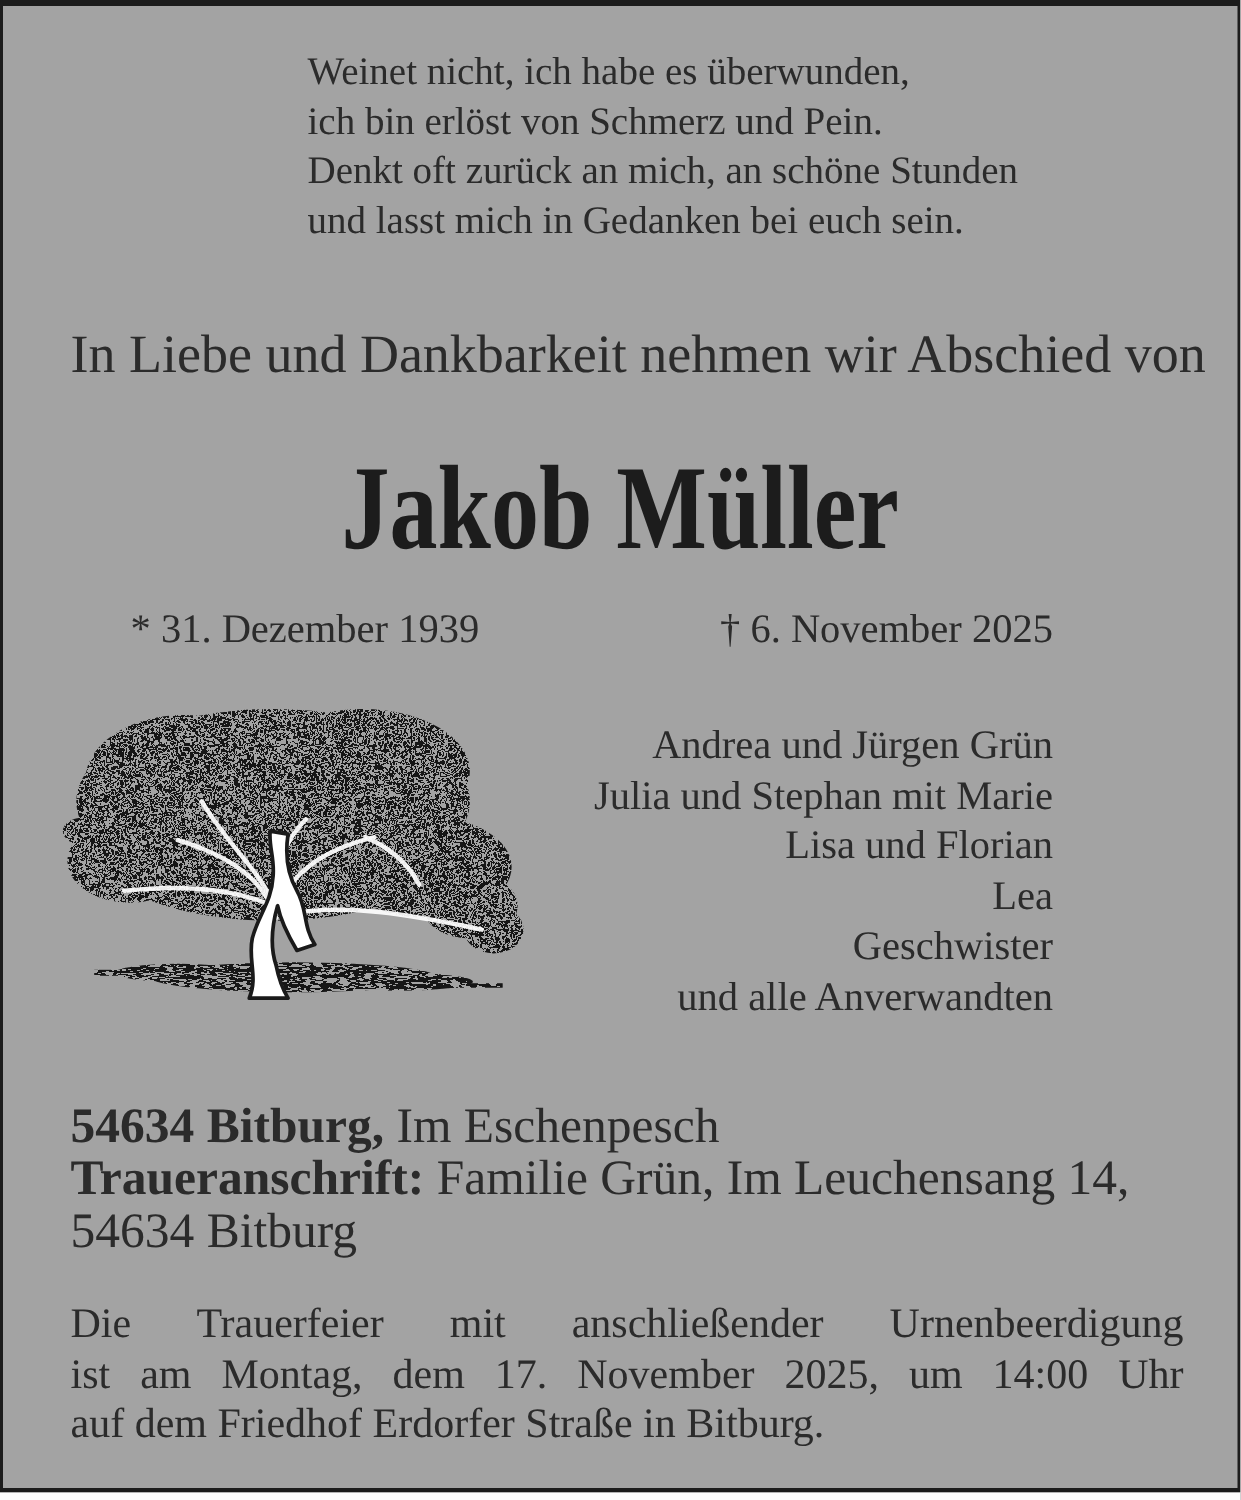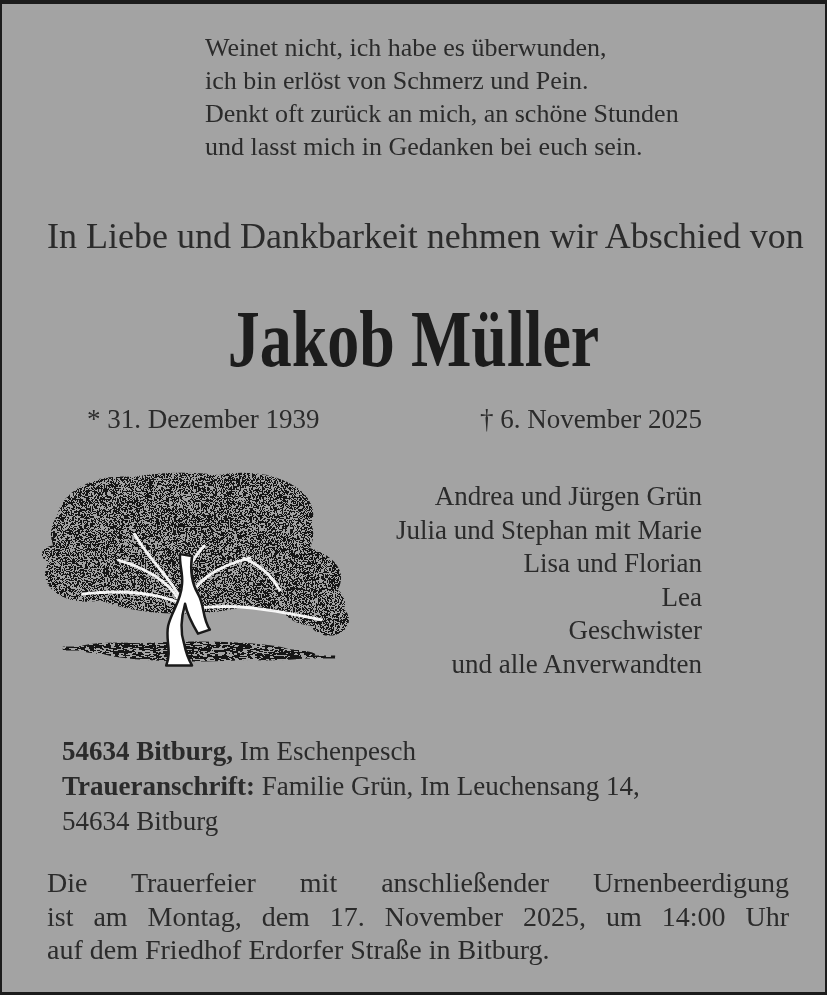--- a/index.html
+++ b/index.html
@@ -20,21 +20,21 @@
     position:absolute;left:0;top:290px;width:100%;
     text-align:center;font-size:80px;line-height:90px;font-weight:700;color:#1c1c1c;
     transform:scaleX(0.8);
   }
   .dates{position:absolute;left:0;top:384px;width:100%;height:34px;font-size:27px;margin-top:16px;}
   .birth{position:absolute;left:85px;}
   .death{position:absolute;left:478px;}
   .tree{position:absolute;left:33px;top:458px;width:318px;height:226px;}
   .mourners{position:absolute;left:366px;top:476px;font-size:27px;line-height:33.5px;text-align:right;}
   .mourners .ind{padding-left:28px;}
-  .address{position:absolute;left:60px;top:730px;font-size:27px;line-height:35px;}
+  .address{position:absolute;left:45px;top:730px;font-size:33px;line-height:35px;}
   .b{font-weight:700;}
   .funeral{position:absolute;left:45px;top:862px;width:742px;font-size:28px;line-height:33.5px;}
   .just{text-align:justify;text-align-last:justify;}
 </style>
 </head>
 <body>
 
 <div class="sheet">
 
   <div class="poem">

